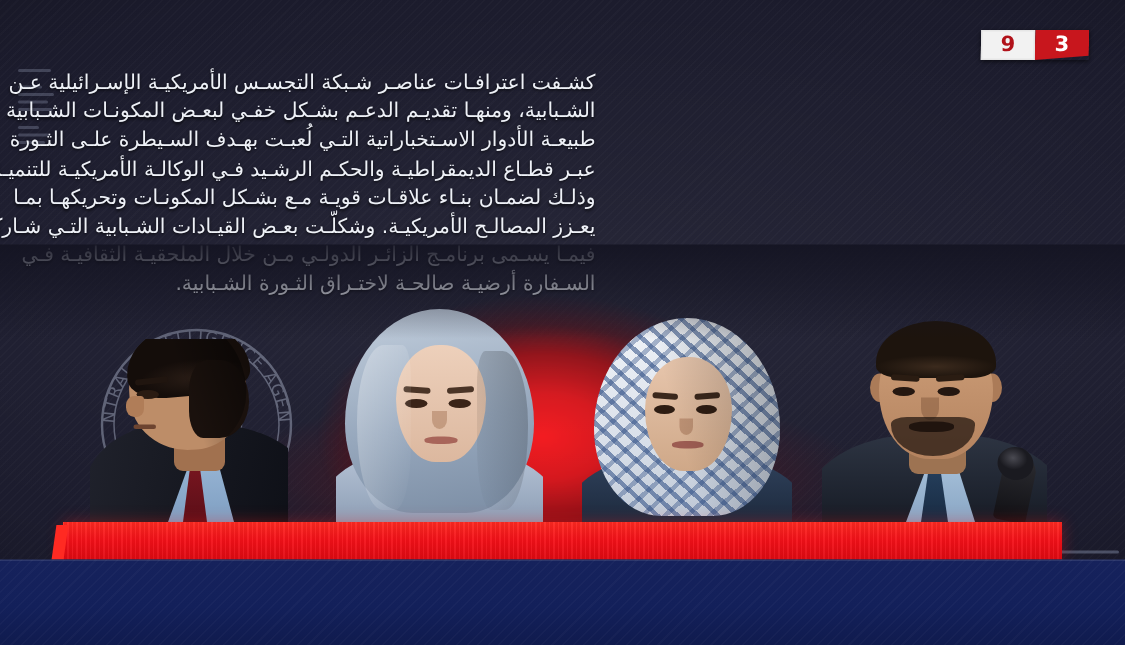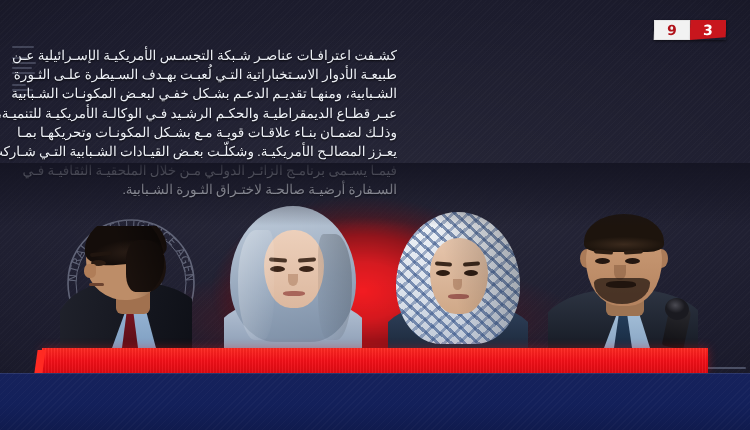--- a/index.html
+++ b/index.html
@@ -135,21 +135,20 @@
     line-height:19.2px;
     letter-spacing:.2px;
     text-shadow:0 1px 2px rgba(0,0,0,.75);
     font-family:"DejaVu Sans","Liberation Sans",sans-serif;
   }
   .headline .ln{
     display:block;
     text-align:justify;
     text-align-last:justify;
     white-space:nowrap;
-    font-family:Liberation Serif, serif;
   }
   .headline .ln.last{
     text-align-last:right;
   }
 
   
   .photos{
     position:absolute;left:0;right:0;bottom:82px;height:185px;
   }
   .ph{position:absolute;bottom:0;overflow:hidden;}
@@ -470,22 +469,22 @@
       <i></i>
   </div>
 
   <div class="logo">
     <div class="box9">9</div>
     <div class="box3">3</div>
   </div>
 
   <div class="headline">
     <span class="ln">كشـفت اعترافـات عناصـر شـبكة التجسـس الأمريكيـة الإسـرائيلية عـن</span>
+    <span class="ln">الشـبابية، ومنهـا تقديـم الدعـم بشـكل خفـي لبعـض المكونـات الشـبابية</span>
     <span class="ln">طبيعـة الأدوار الاسـتخباراتية التـي لُعبـت بهـدف السـيطرة علـى الثـورة</span>
-    <span class="ln">الشـبابية، ومنهـا تقديـم الدعـم بشـكل خفـي لبعـض المكونـات الشـبابية</span>
     <span class="ln">عبـر قطـاع الديمقراطيـة والحكـم الرشـيد فـي الوكالـة الأمريكيـة للتنميـة،</span>
     <span class="ln">وذلـك لضمـان بنـاء علاقـات قويـة مـع بشـكل المكونـات وتحريكهـا بمـا</span>
     <span class="ln">يعـزز المصالـح الأمريكيـة. وشكلّـت بعـض القيـادات الشـبابية التـي شـاركت</span>
     <span class="ln">فيمـا يسـمى برنامـج الزائـر الدولـي مـن خلال الملحقيـة الثقافيـة فـي</span>
     <span class="ln last">السـفارة أرضيـة صالحـة لاختـراق الثـورة الشـبابية.</span>
   </div>
 
   <div class="photos">
 
     <div class="ph p1">

